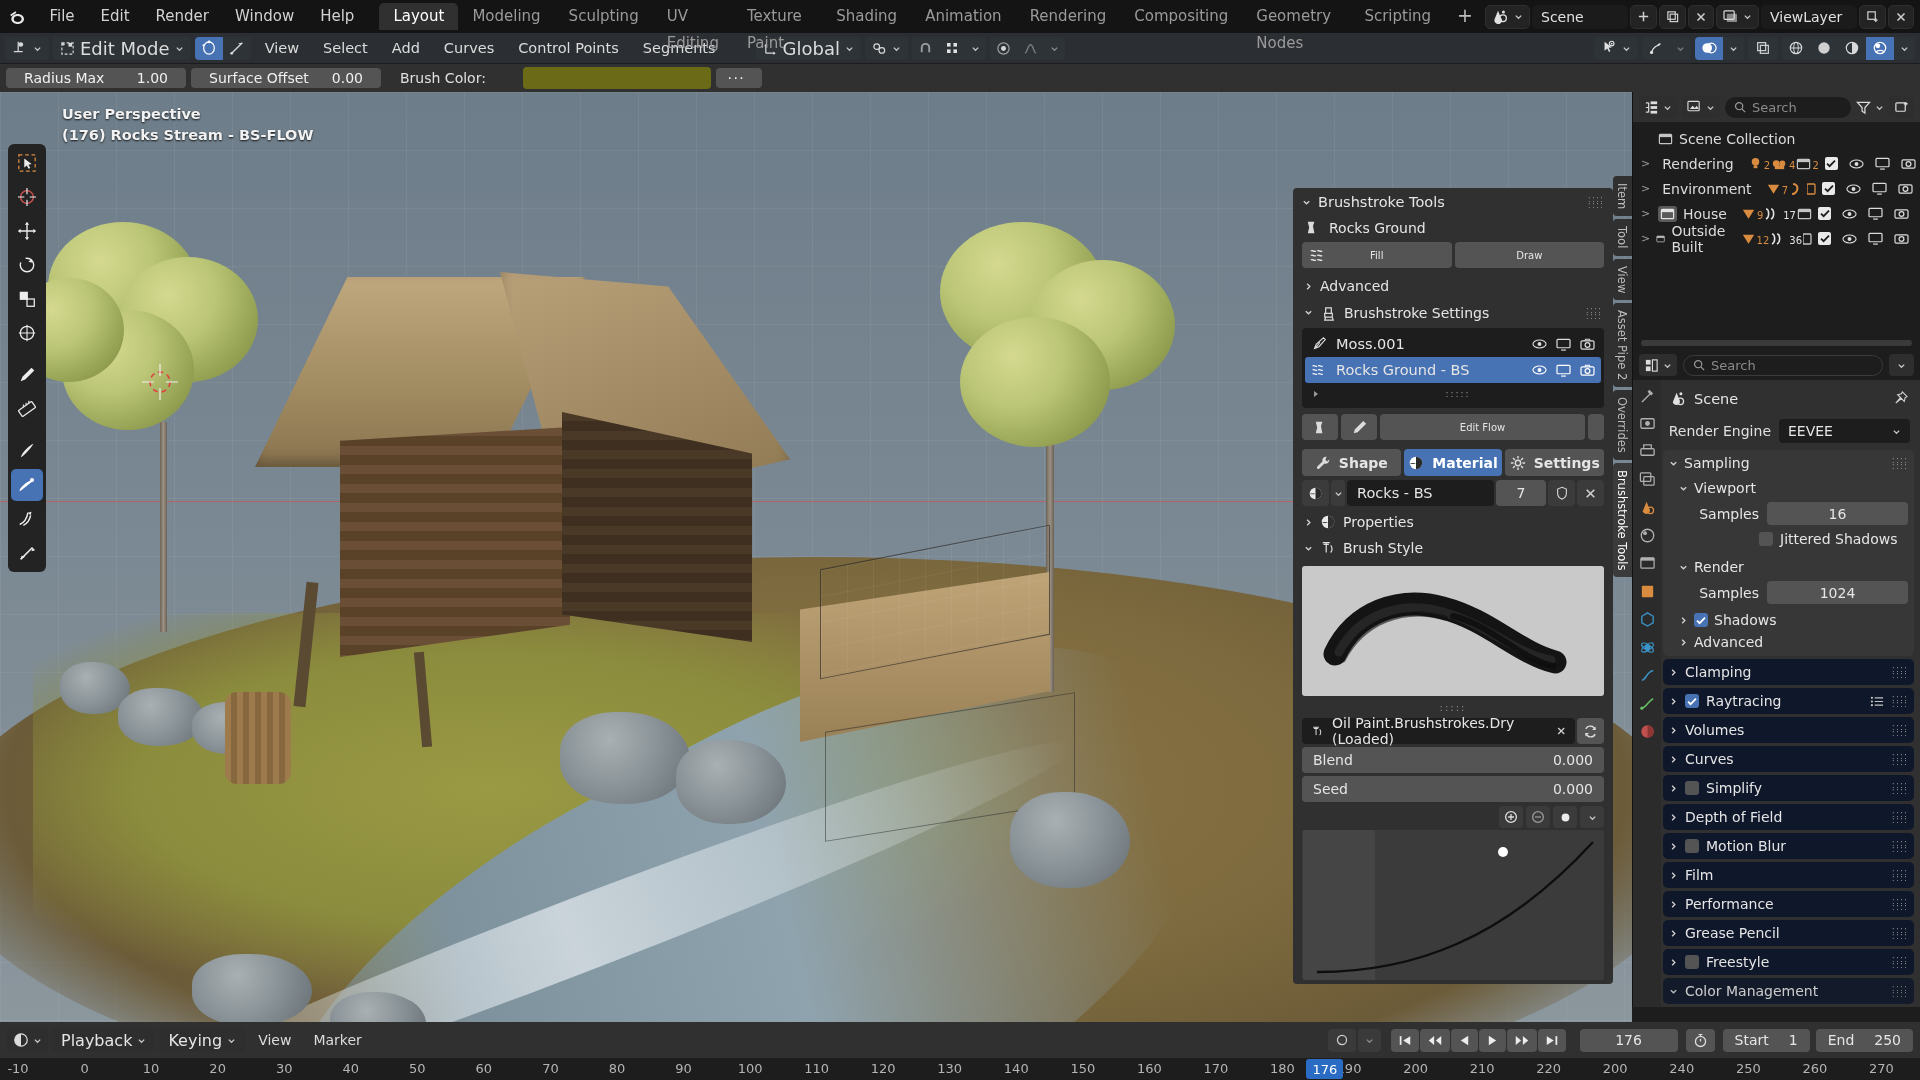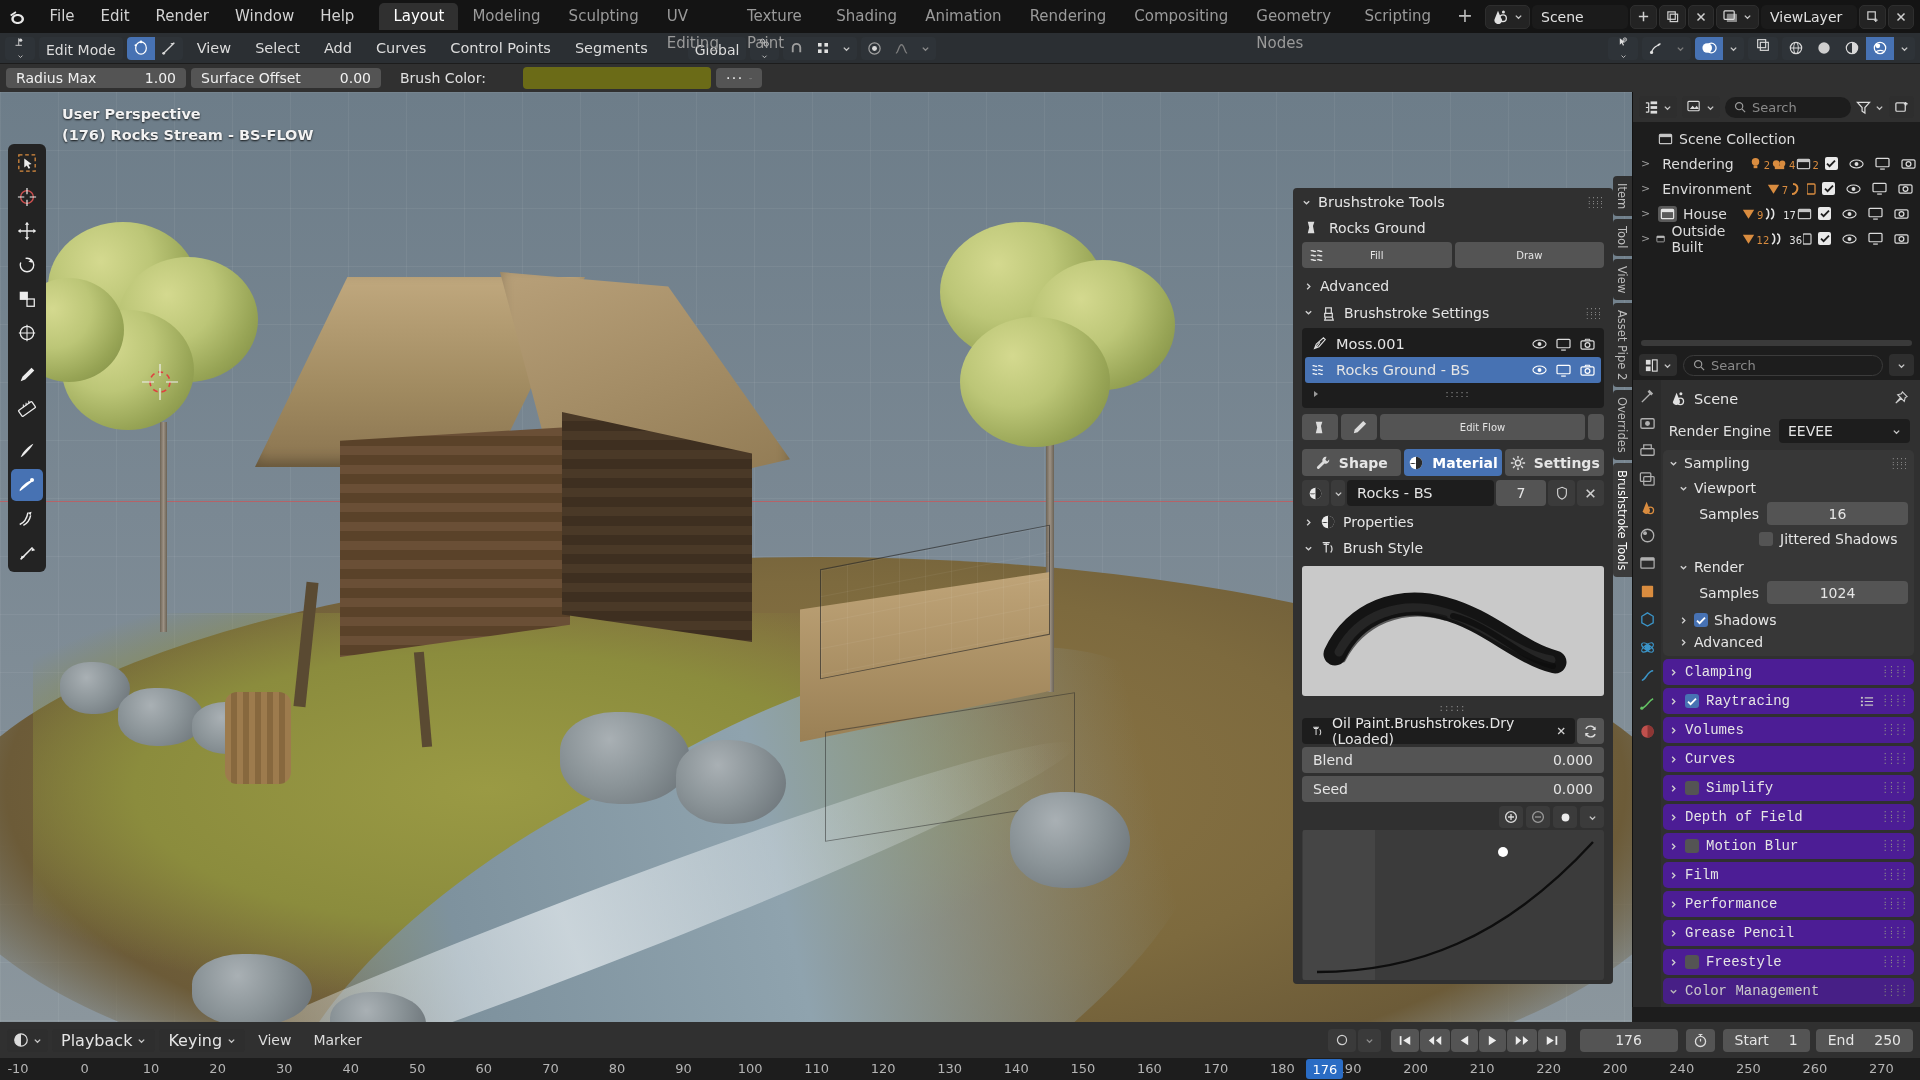--- a/index.html
+++ b/index.html
@@ -22,32 +22,32 @@
   .tr-box { background:#232323; border:1px solid #2e2e2e; border-radius:5px; height:24px;
             display:flex; align-items:center; padding:0 6px; gap:5px; font-size:14px; color:#d3d3d3;}
   .tr-field { background:#1b1b1b; border-radius:5px; height:24px; display:flex; align-items:center;
               padding:0 9px; font-size:14px; color:#e0e0e0; min-width:96px; }
   svg { display:block; }
 
   
   #vpheader { height:31px; background:#2b2f33; display:flex; align-items:center; padding:0 5px; gap:4px;
               border-bottom:1px solid #1c1c1c; }
   .hbtn { height:23px; border-radius:4px; background:#2e3338; display:flex; align-items:center;
-          padding:0 7px; gap:5px; font-size:14px; color:#dcdcdc;flex-direction:column; }
+          padding:0 7px; gap:5px; font-size:18px; color:#dcdcdc; }
   .hmenu { padding:0 10px; font-size:14.5px; color:#dcdcdc; line-height:23px; }
   .grp { display:flex; background:#2e3338; border-radius:4px; overflow:hidden; }
   .grp > div { height:23px; display:flex; align-items:center; padding:0 6px; }
   .grp > div.on { background:#4772b3; }
   .chev { width:9px; height:9px; }
   .spacer { flex:1; }
 
   
   #toolrow { height:28px; background:#303030; display:flex; align-items:center; padding:0 6px; gap:5px; }
   .numfield { background:#545454; border-radius:4px; height:20px; display:flex; align-items:center;
-              justify-content:space-between; padding:0 10px; font-size:14px; color:#f0f0f0; }
+              justify-content:space-between; padding:0 18px; font-size:14px; color:#f0f0f0; }
   .lbl { font-size:14px; color:#e0e0e0; }
   .swatch { height:22px; border-radius:4px; }
 
   
   #main { position:relative; height:calc(1080px - 33px - 31px - 28px - 36px - 22px); display:flex; }
   #viewport { position:relative; flex:1; overflow:hidden; background:#6b7a86; }
 
   
   .sky { position:absolute; inset:0; background:linear-gradient(#6d7d89 0%, #7a8893 45%, #8b969d 100%); }
   .gridplane { position:absolute; inset:0;
@@ -174,21 +174,21 @@
   .subhdr { display:flex; align-items:center; gap:6px; height:24px; padding:0 6px 0 16px; font-size:14px; }
   .prow { display:flex; align-items:center; gap:8px; padding:2px 6px 4px 16px; }
   .prow .lab { width:80px; text-align:right; font-size:14px; }
   .prow .num { flex:1; background:#545454; border-radius:4px; height:23px; display:flex;
       align-items:center; justify-content:center; font-size:14px; }
   .chkline { display:flex; align-items:center; gap:7px; padding:2px 6px 3px 96px; font-size:14px; }
   .cbx { width:14px; height:14px; border-radius:3px; background:#545454; flex:none;
       display:flex; align-items:center; justify-content:center; }
   .cbx.on { background:#4772b3; }
   .closedrow { display:flex; align-items:center; gap:7px; height:26px; padding:0 6px; font-size:14px;
-      background:#4c1d95; border-radius:5px; margin-bottom:3px;font-family:Liberation Mono, monospace; }
+      background:#0f172a; border-radius:5px; margin-bottom:3px; }
   .closedrow .dots { margin-left:auto; color:#8a8a8a; font-size:9px; letter-spacing:1px; line-height:6px; }
   .tri { width:9px; height:9px; flex:none; }
 
   
   #timeline { height:36px; background:#1d1d1d; display:flex; flex-direction:column; }
   .tl-head { height:36px; background:#303030; display:flex; align-items:center; gap:4px; padding:0 7px; }
   .tl-menu { font-size:14px; color:#dcdcdc; padding:0 9px; line-height:23px; }
   .tl-btn { height:23px; min-width:27px; background:#545454; border-radius:4px; display:flex;
       align-items:center; justify-content:center; padding:0 7px; }
   .tl-frame { background:#545454; border-radius:4px; height:23px; width:98px; display:flex;

